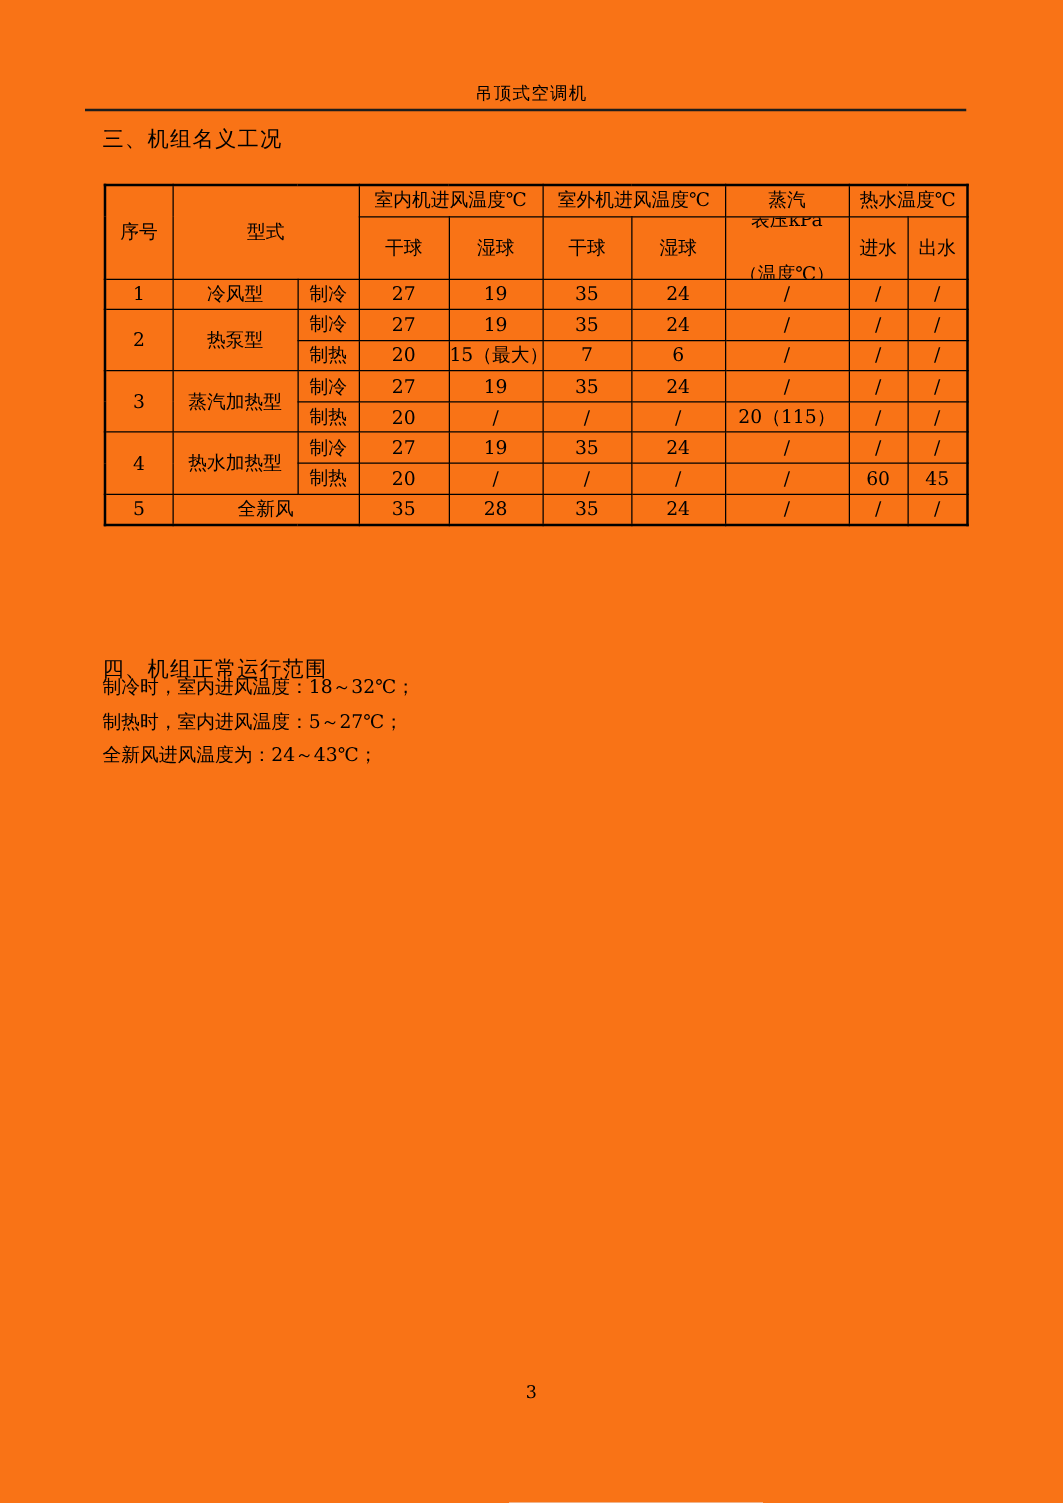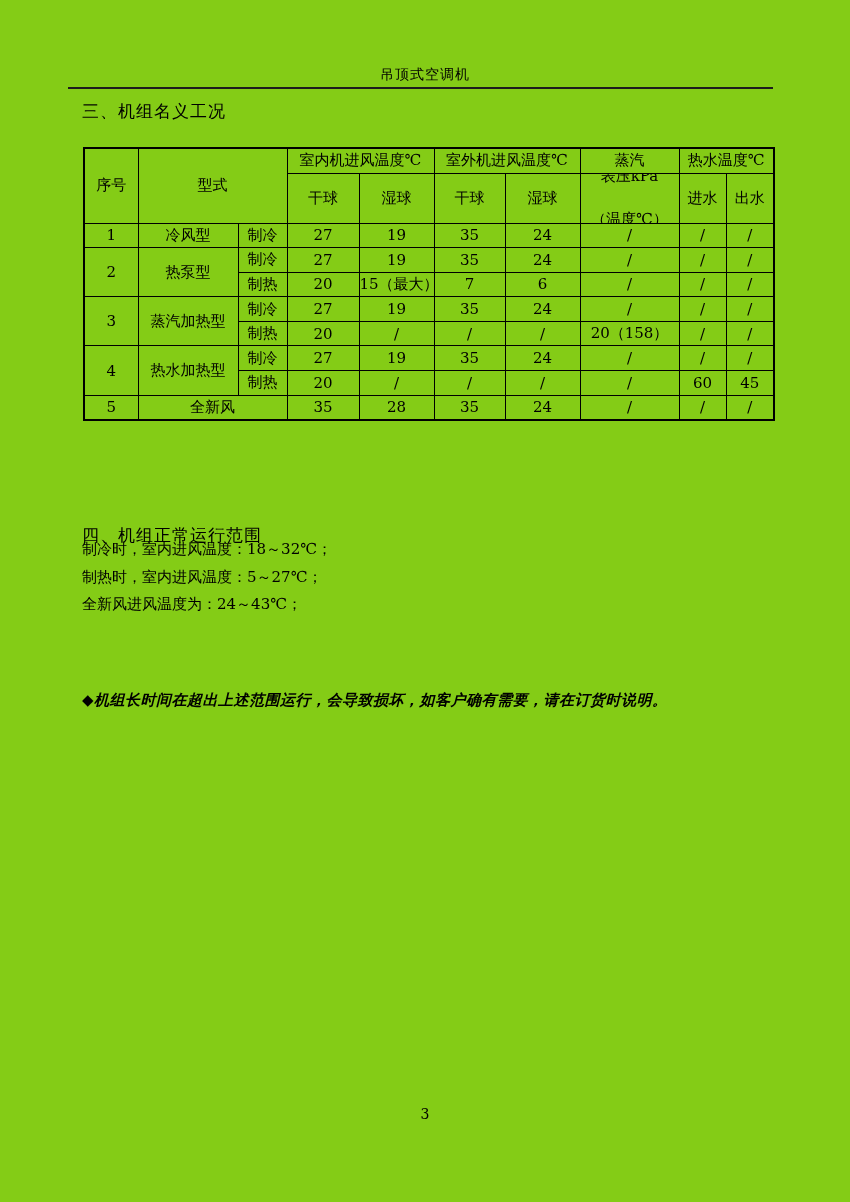--- a/index.html
+++ b/index.html
@@ -4,21 +4,21 @@
 <style>
   * { margin: 0; padding: 0; box-sizing: border-box; }
   html, body { background: #e8e8e8; }
   body { font-family: "DejaVu Serif", "Liberation Serif", serif; color: #000; }
 
   .page {
     position: relative;
     width: 850px;
     height: 1202px;
     margin: 0 auto;
-    background: #84cc16;
+    background: #f97316;
     overflow: hidden;
   }
 
   
   .running-header {
     position: absolute;
     top: 66px; left: 0;
     width: 100%;
     text-align: center;
     font-size: 14px;
@@ -204,21 +204,21 @@
         <td>/</td>
         <td>/</td>
         <td>/</td>
       </tr>
       <tr class="bt">
         <td class="gb">制热</td>
         <td class="gb">20</td>
         <td class="gb">/</td>
         <td class="gb">/</td>
         <td class="gb">/</td>
-        <td class="gb">20（158）</td>
+        <td class="gb">20（115）</td>
         <td class="gb">/</td>
         <td class="gb">/</td>
       </tr>
 
       <tr class="bt">
         <td rowspan="2" class="gb">4</td>
         <td rowspan="2" class="gb">热水加热型</td>
         <td>制冷</td>
         <td>27</td>
         <td>19</td>
@@ -255,17 +255,16 @@
   </div>
 
   <div class="sec-title sec4-title">四、机组正常运行范围</div>
 
   <div class="range-lines">
     <div class="range-line">制冷时，室内进风温度：18～32℃；</div>
     <div class="range-line">制热时，室内进风温度：5～27℃；</div>
     <div class="range-line">全新风进风温度为：24～43℃；</div>
   </div>
 
-  <div class="note-line">◆机组长时间在超出上述范围运行，会导致损坏，如客户确有需要，请在订货时说明。</div>
 
   <div class="page-number">3</div>
 
 </div>
 
 </body></html>

